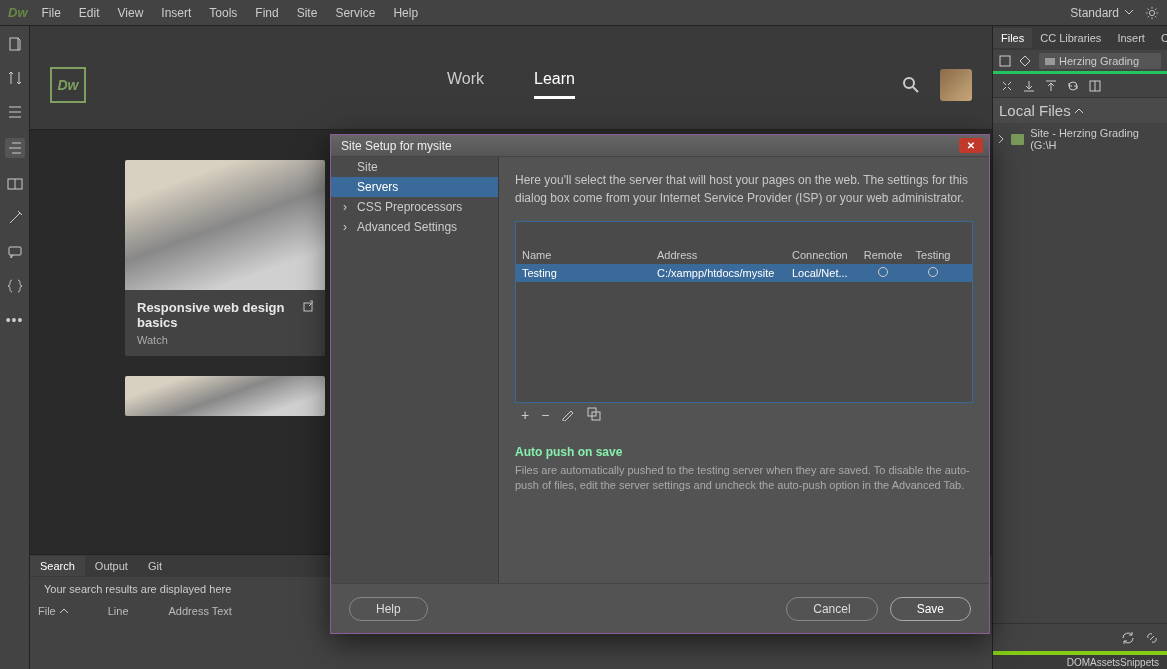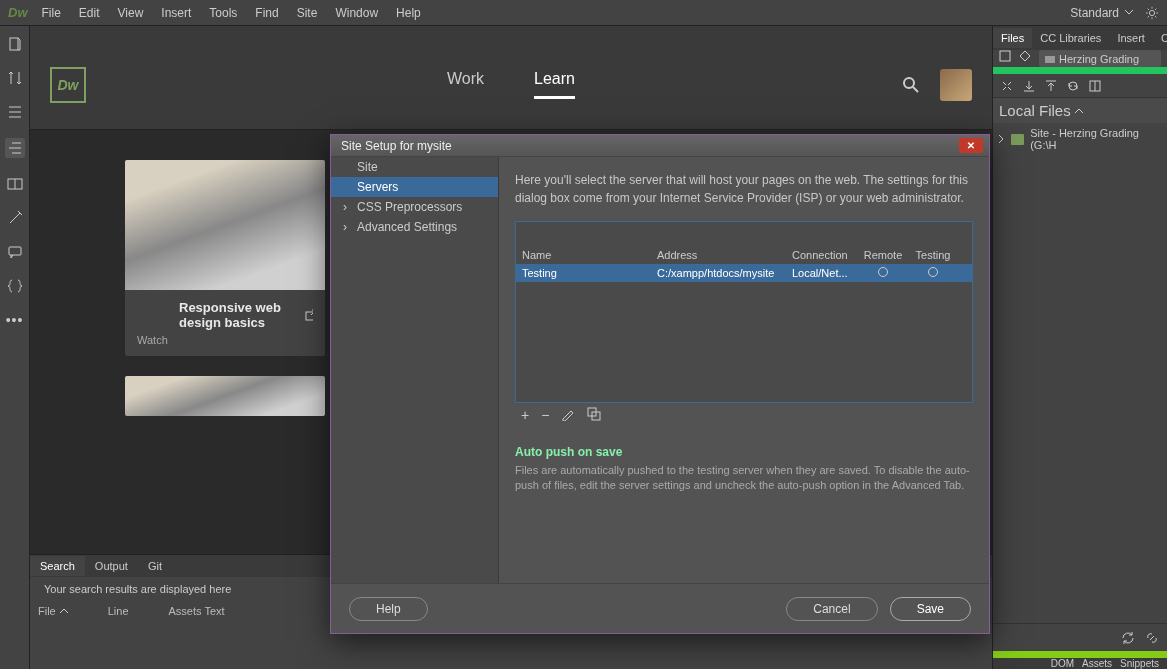--- a/index.html
+++ b/index.html
@@ -30,46 +30,46 @@
 .wl-right { margin-left: auto; display: flex; align-items: center; gap: 20px; margin-right: 20px; }
 .search-icon { width: 18px; height: 18px; }
 .avatar { width: 32px; height: 32px; border-radius: 3px; background: linear-gradient(135deg, #8a6a4a, #c8a878); }
 
 
 .content-area { flex: 1; background: #2a2a2a; padding: 30px 0 0 95px; position: relative; }
 .card { width: 200px; background: #434343; border-radius: 2px; overflow: hidden; margin-bottom: 20px; }
 .card-img { height: 130px; background: linear-gradient(160deg, #d8d0c0 20%, #888 50%, #d0d0d0 80%); position: relative; }
 .card-img.second { height: 40px; }
 .card-body { padding: 10px 12px; }
-.card-title { font-size: 13px; font-weight: 600; color: #e8e8e8; display: flex; align-items: center; gap: 6px; margin-left: 42px; }
+.card-title { font-size: 13px; font-weight: 600; color: #e8e8e8; display: flex; gap: 6px; }
 .card-sub { font-size: 11px; color: #aaa; margin-top: 4px; }
 
 
 .bottom-panel { height: 115px; background: #434343; border-top: 1px solid #222; }
 .bp-tabs { height: 22px; background: #3a3a3a; display: flex; align-items: center; font-size: 11px; }
 .bp-tab { padding: 4px 10px; cursor: pointer; }
 .bp-tab.active { background: #434343; color: #fff; }
 .bp-msg { padding: 6px 14px; font-size: 11px; color: #ccc; }
 .bp-cols { display: flex; padding: 4px 8px; font-size: 11px; color: #bbb; gap: 40px; }
 .bp-col { display: flex; align-items: center; gap: 4px; }
 
 
 .right-panel { width: 175px; background: #434343; border-left: 1px solid #222; display: flex; flex-direction: column; }
 .rp-tabs { height: 24px; background: #3a3a3a; display: flex; align-items: center; font-size: 11px; white-space: nowrap; overflow: hidden; }
 .rp-tab { padding: 4px 8px; }
 .rp-tab.active { background: #434343; color: #fff; }
-.rp-toolbar { height: 24px; display: flex; gap: 8px; padding: 0 6px; border-bottom: 7px solid #22c55e; }
+.rp-toolbar { height: 24px; display: flex; align-items: center; gap: 8px; padding: 0 6px; border-bottom: 3px solid #22c55e; }
 .rp-dropdown { flex: 1; background: #555; border-radius: 2px; padding: 2px 6px; font-size: 11px; display: flex; align-items: center; gap: 4px; overflow: hidden; white-space: nowrap; }
 .rp-icons-row { height: 24px; display: flex; align-items: center; gap: 10px; padding: 0 8px; border-bottom: 1px solid #333; }
 .rp-header { padding: 4px 6px; font-size: 15px; color: #ccc; background: #4a4a4a; display: flex; align-items: center; gap: 4px; }
 .rp-item { padding: 4px 4px; font-size: 11px; display: flex; align-items: center; gap: 6px; cursor: pointer; }
 .rp-item .folder-icon { width: 14px; height: 11px; background: #7a9a5a; border-radius: 1px; }
 .rp-spacer { flex: 1; }
 .rp-bottom-icons { height: 28px; display: flex; align-items: center; justify-content: flex-end; gap: 10px; padding: 0 8px; border-top: 1px solid #333; }
-.rp-bottom-tabs { height: 18px; background: #3a3a3a; display: flex; align-items: center; font-size: 10px; justify-content: flex-end; gap: 8px; padding: 0 8px; border-top: 7px solid #84cc16; }
+.rp-bottom-tabs { height: 18px; background: #3a3a3a; display: flex; align-items: center; font-size: 10px; justify-content: flex-end; padding: 0 8px; border-top: 4px solid #84cc16; }
 
 
 .dialog-overlay { position: absolute; left: 330px; top: 134px; width: 660px; height: 500px; background: #535353; border: 1px solid #8a5a9a; box-shadow: 0 8px 30px rgba(0,0,0,0.6); z-index: 100; display: flex; flex-direction: column; }
 .dialog-title { height: 22px; background: linear-gradient(#666, #555); display: flex; align-items: center; padding: 0 6px 0 10px; font-size: 12px; color: #eee; border-bottom: 1px solid #444; }
 .dialog-close { margin-left: auto; width: 24px; height: 15px; background: #c0392b; color: #fff; display: flex; align-items: center; justify-content: center; font-size: 10px; border-radius: 2px; cursor: pointer; font-weight: bold; }
 .dialog-body { flex: 1; display: flex; }
 .dialog-sidebar { width: 168px; background: #4a4a4a; border-right: 1px solid #3a3a3a; }
 .ds-item { padding: 3px 10px 3px 26px; font-size: 12px; cursor: pointer; position: relative; }
 .ds-item.selected { background: #3a6a9a; color: #fff; }
 .ds-item .chev { position: absolute; left: 12px; }
@@ -101,21 +101,21 @@
 
 <div class="menubar">
   <span class="dw-logo">Dw</span>
   <span class="menu-item">File</span>
   <span class="menu-item">Edit</span>
   <span class="menu-item">View</span>
   <span class="menu-item">Insert</span>
   <span class="menu-item">Tools</span>
   <span class="menu-item">Find</span>
   <span class="menu-item">Site</span>
-  <span class="menu-item">Window</span>
+  <span class="menu-item">Service</span>
   <span class="menu-item">Help</span>
   <div class="menubar-right">
     <div class="workspace-select">
       <span>Standard</span>
       <svg width="8" height="5">
           <path d="M0 0 L4 4 L8 0" stroke="#ccc" fill="none"></path>
         </svg>
     </div>
     <svg class="gear-icon" viewBox="0 0 16 16">
         <circle cx="8" cy="8" r="3" fill="none" stroke="#ccc"></circle>
@@ -201,21 +201,21 @@
       </div>
       <div class="bp-msg">Your search results are displayed here</div>
       <div class="bp-cols">
         <div class="bp-col">
           <span>File</span>
           <svg width="8" height="8">
               <path d="M0 6 L4 2 L8 6" stroke="#ccc" fill="none"></path>
             </svg>
         </div>
         <div class="bp-col">Line</div>
-        <div class="bp-col">Assets Text</div>
+        <div class="bp-col">Address Text</div>
       </div>
     </div>
   </div>
 
   <div class="right-panel">
     <div class="rp-tabs">
       <div class="rp-tab active">Files</div>
       <div class="rp-tab">CC Libraries</div>
       <div class="rp-tab">Insert</div>
       <div class="rp-tab">CSS Des</div>

